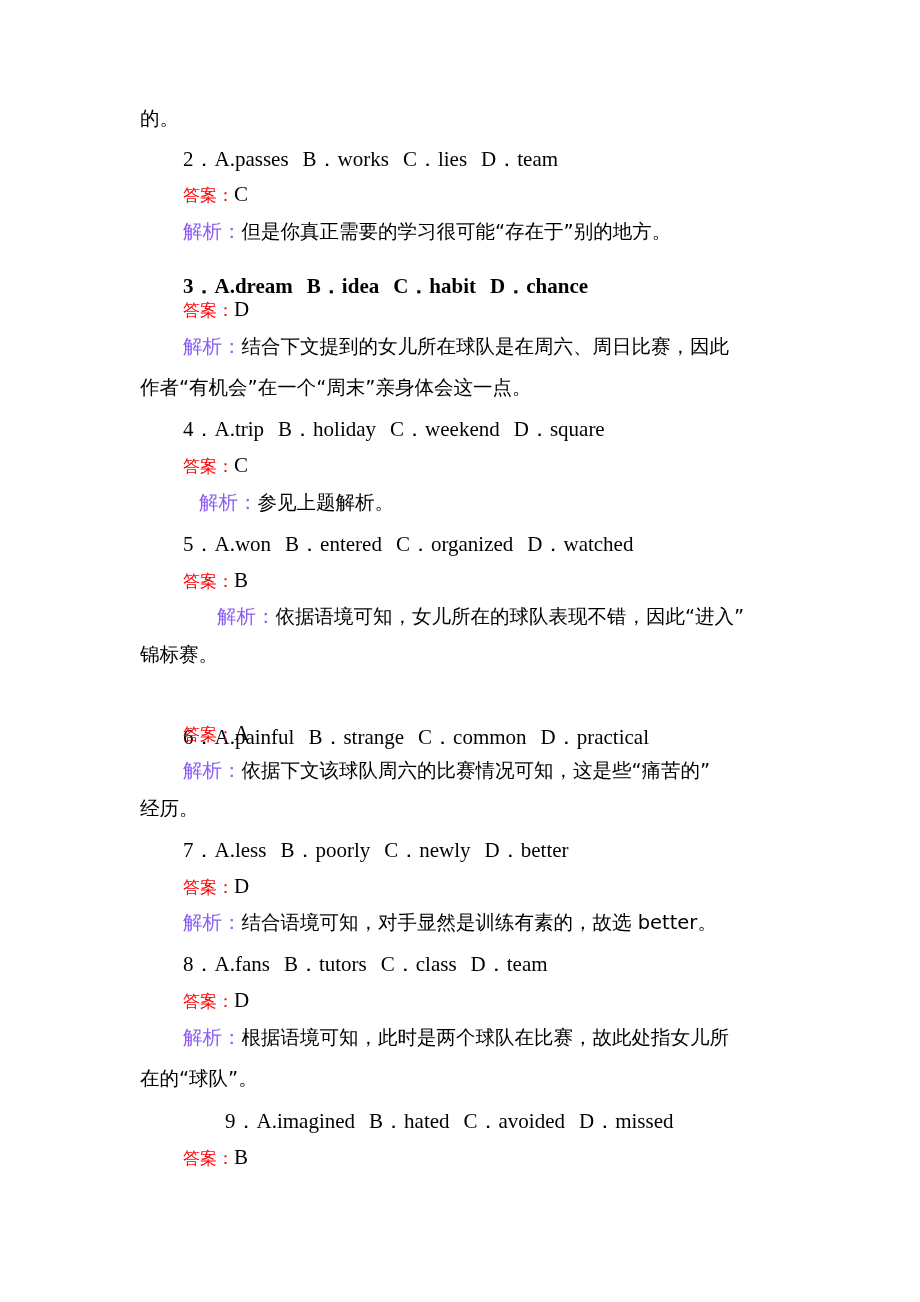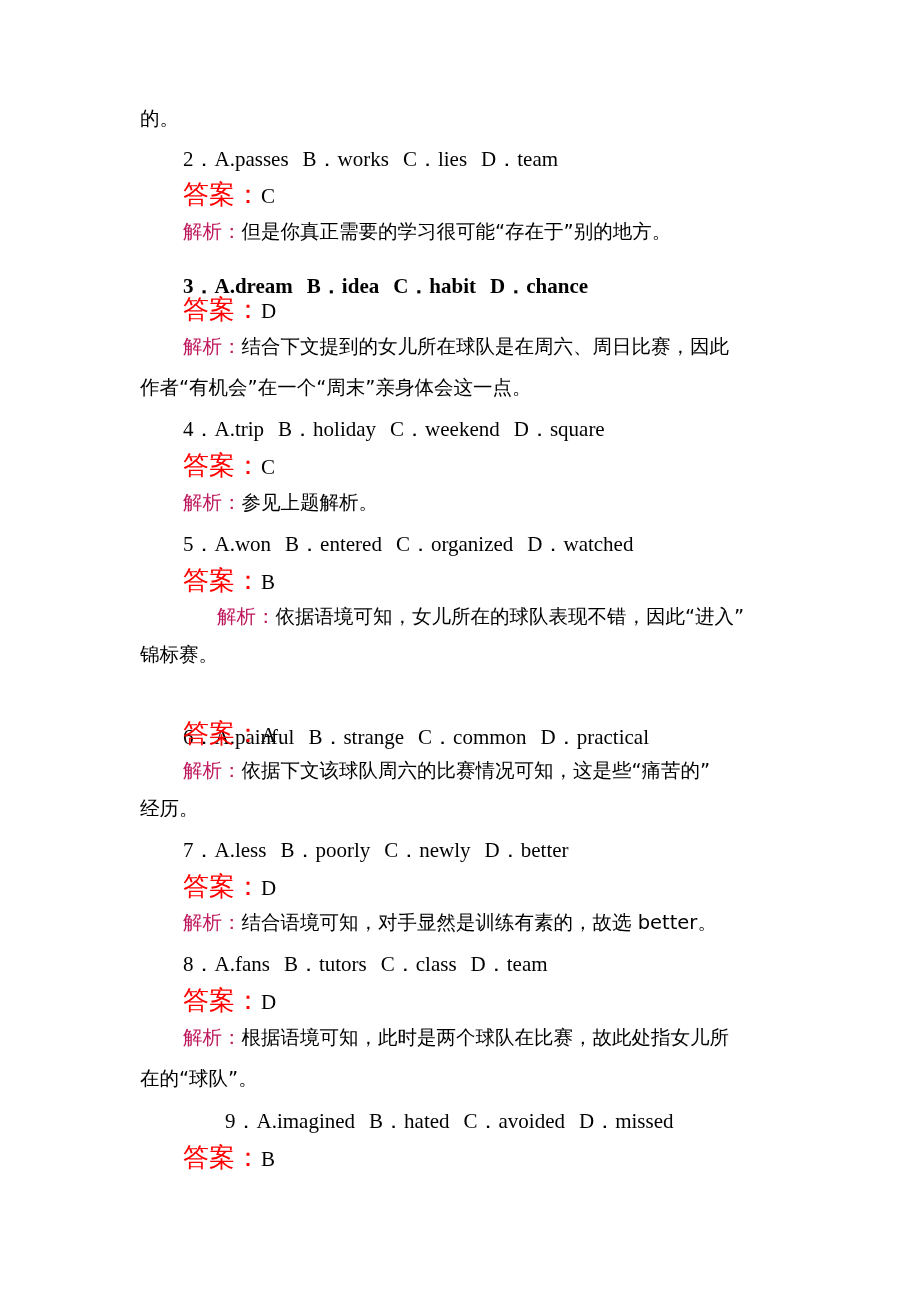--- a/index.html
+++ b/index.html
@@ -1,40 +1,40 @@
 <!DOCTYPE html>
 <html><head>
 <meta charset="utf-8">
 <style>
   html, body { margin: 0; padding: 0; background: #ffffff; }
   body { width: 920px; height: 1302px; position: relative; overflow: hidden;
          font-family: "Liberation Serif", "DejaVu Serif", serif; color: #000; }
   .line { position: absolute; left: 140px; white-space: nowrap; font-size: 21px; line-height: 24px; }
   .indent { left: 183px; }
   .cn { font-family: "DejaVu Sans", "Liberation Sans", sans-serif; font-size: 19.5px; }
-  .ans-label { color: #ff0000; font-family: "DejaVu Sans", "Liberation Sans", sans-serif; font-size: 26px; }
-  .exp-label { color: #be185d; font-family: Liberation Serif, serif; font-size: 19.5px; }
+  .ans-label { color: #ff0000; font-family: "DejaVu Sans", "Liberation Sans", sans-serif; font-size: 17px; }
+  .exp-label { color: #8b5cf6; font-family: Liberation Serif, serif; font-size: 19.5px; }
   .opt { margin-right: 14px; }
   .opt:last-child { margin-right: 0; }
 </style>
 </head>
 <body>
 
 <div id="doc">
     <div class="line cn" style="top: 107px;"><span>的。</span></div>
     <div class="line indent" style="top: 147px;"><span>2．</span><span class="opt">A.passes</span><span class="opt">B．works</span><span class="opt">C．lies</span><span class="opt">D．team</span></div>
     <div class="line indent" style="top: 182px;"><span class="ans-label">答案：</span><span>C</span></div>
     <div class="line indent cn" style="top: 220px;"><span class="exp-label">解析：</span><span>但是你真正需要的学习很可能“存在于”别的地方。</span></div>
     <div class="line indent" style="top: 274px; font-weight: bold;"><span>3．</span><span class="opt">A.dream</span><span class="opt">B．idea</span><span class="opt">C．habit</span><span class="opt">D．chance</span></div>
     <div class="line indent" style="top: 297px;"><span class="ans-label">答案：</span><span>D</span></div>
     <div class="line indent cn" style="top: 335px;"><span class="exp-label">解析：</span><span>结合下文提到的女儿所在球队是在周六、周日比赛，因此</span></div>
     <div class="line cn" style="top: 376px;"><span>作者“有机会”在一个“周末”亲身体会这一点。</span></div>
     <div class="line indent" style="top: 417px;"><span>4．</span><span class="opt">A.trip</span><span class="opt">B．holiday</span><span class="opt">C．weekend</span><span class="opt">D．square</span></div>
     <div class="line indent" style="top: 453px;"><span class="ans-label">答案：</span><span>C</span></div>
-    <div class="line indent cn" style="top: 491px;"><span class="exp-label">解析：</span><span>参见上题解析。</span></div>
+    <div class="line indent cn" style="top: 491px; margin-left: 16px;"><span class="exp-label">解析：</span><span>参见上题解析。</span></div>
     <div class="line indent" style="top: 532px;"><span>5．</span><span class="opt">A.won</span><span class="opt">B．entered</span><span class="opt">C．organized</span><span class="opt">D．watched</span></div>
     <div class="line indent" style="top: 568px;"><span class="ans-label">答案：</span><span>B</span></div>
     <div class="line indent cn" style="top: 605px; margin-left: 34px;"><span class="exp-label">解析：</span><span>依据语境可知，女儿所在的球队表现不错，因此“进入”</span></div>
     <div class="line cn" style="top: 643px;"><span>锦标赛。</span></div>
     <div class="line indent" style="top: 725px;"><span>6．</span><span class="opt">A.painful</span><span class="opt">B．strange</span><span class="opt">C．common</span><span class="opt">D．practical</span></div>
     <div class="line indent" style="top: 721px;"><span class="ans-label">答案：</span><span>A</span></div>
     <div class="line indent cn" style="top: 759px; text-align: right;"><span class="exp-label">解析：</span><span>依据下文该球队周六的比赛情况可知，这是些“痛苦的”</span></div>
     <div class="line cn" style="top: 797px;"><span>经历。</span></div>
     <div class="line indent" style="top: 838px;"><span>7．</span><span class="opt">A.less</span><span class="opt">B．poorly</span><span class="opt">C．newly</span><span class="opt">D．better</span></div>
     <div class="line indent" style="top: 874px;"><span class="ans-label">答案：</span><span>D</span></div>

